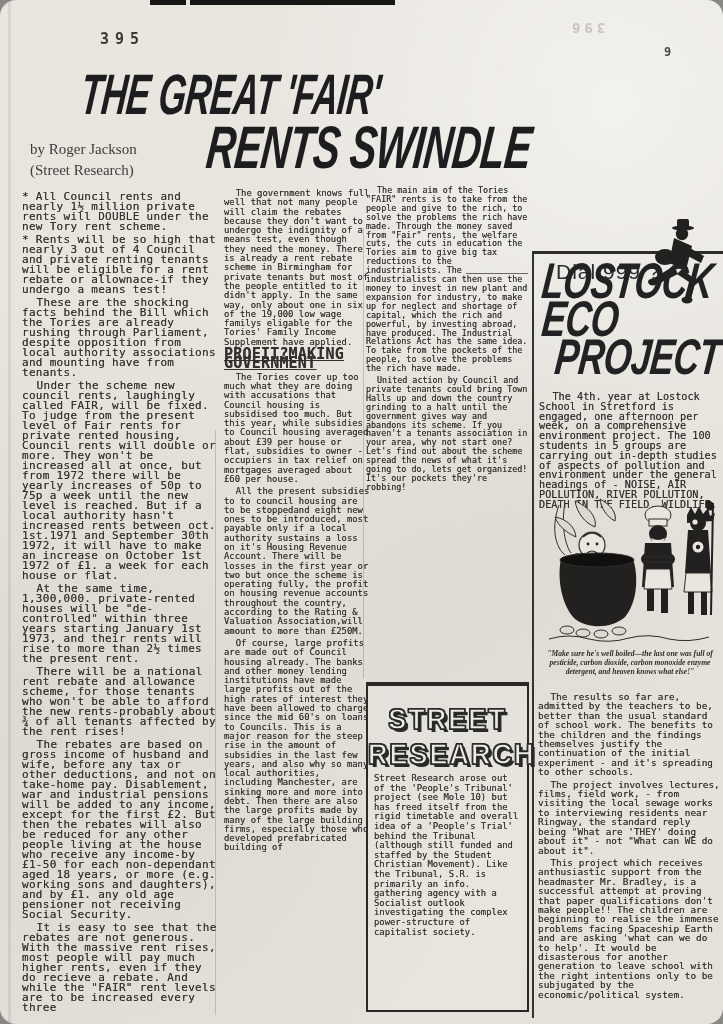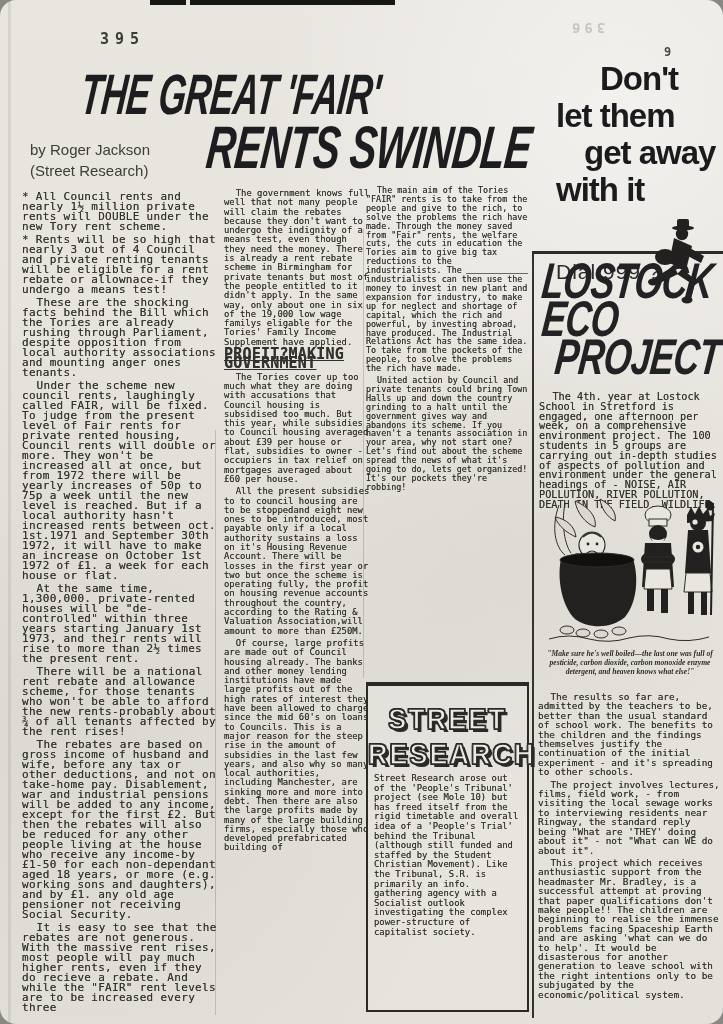--- a/index.html
+++ b/index.html
@@ -16,21 +16,21 @@
   }
   .abs{position:absolute;}
   .strip{background:#161614;height:5px;top:0;}
   .fold{background:rgba(70,65,58,0.10);}
   .pageno{font-family:"DejaVu Sans Mono",monospace;font-weight:bold;color:#3c3a36;}
   .headline{
     font-family:"Liberation Sans", sans-serif;font-weight:bold;font-style:italic;
     color:#1d1c1e;white-space:nowrap;line-height:1;
     transform-origin:left top;letter-spacing:-1px;
   }
-  .byline{font-family:Liberation Sans, sans-serif;font-size:15px;line-height:21px;color:#3d3c39;}
+  .byline{font-family:Liberation Serif, serif;font-size:15px;line-height:21px;color:#3d3c39;}
   .col{position:absolute;text-shadow:0 0 0.4px rgba(40,40,35,0.65);}
   .col1{font-size:11px;line-height:10px;letter-spacing:0.3px;}
   .col2{font-size:8.9px;line-height:9.3px;}
   .col3{font-size:8.4px;line-height:8.9px;}
   .tp{margin:0 0 3px 0;text-indent:2.2ch;}
   .tp.flush{text-indent:0;}
   .subhead{font-size:15px;font-weight:bold;text-decoration:underline;margin:2px 0 4px 0;letter-spacing:0.2px;}
   .vrule{background:#35332f;}
   .vrule-faint{background:rgba(60,58,52,0.22);}
   .hline{background:#2e2c28;}
@@ -73,21 +73,21 @@
   <div class="abs headline" style="left:210px;top:118px;font-size:60px;transform:skewX(-6deg) scaleX(0.67);">RENTS SWINDLE</div>
 
   <div class="abs byline" style="left:30px;top:139px;">
     <div>by Roger Jackson</div>
     <div>(Street Research)</div>
   </div>
 
   <div class="col col1" style="left:22px;top:192px;width:197px;">
       <p class="tp flush">* All Council rents and nearly 1½ million private rents will DOUBLE under the new Tory rent scheme.</p>
       <p class="tp flush">* Rents will be so high that nearly 3 out of 4 Council and private renting tenants will be eligible for a rent rebate or allownace-if they undergo a means test!</p>
-      <p class="tp">These are the shocking facts behind the Bill which the Tories are already rushing through Parliament, despite opposition from local authority associations and mounting anger ones tenants.</p>
+      <p class="tp">These are the shocking facts behind the Bill which the Tories are already rushing through Parliament, despite opposition from local authority associations and mounting have from tenants.</p>
       <p class="tp">Under the scheme new council rents, laughingly called FAIR, will be fixed. To judge from the present level of Fair rents for private rented housing, Council rents will double or more. They won't be increased all at once, but from 1972 there will be yearly increases of 50p to 75p a week until the new level is reached. But if a local authority hasn't increased rents between oct. 1st.1971 and September 30th 1972, it will have to make an increase on October 1st 1972 of £1. a week for each house or flat.</p>
       <p class="tp">At the same time, 1,300,000. private-rented houses will be "de-controlled" within three years starting January 1st 1973, and their rents will rise to more than 2½ times the present rent.</p>
       <p class="tp">There will be a national rent rebate and allowance scheme, for those tenants who won't be able to afford the new rents-probably about ¾ of all tenants affected by the rent rises!</p>
       <p class="tp">The rebates are based on gross income of husband and wife, before any tax or other deductions, and not on take-home pay. Disablement, war and industrial pensions will be added to any income, except for the first £2. But then the rebates will also be reduced for any other people living at the house who receive any income-by £1-50 for each non-dependant aged 18 years, or more (e.g. working sons and daughters), and by £1. any old age pensioner not receiving Social Security.</p>
       <p class="tp">It is easy to see that the rebates are not generous. With the massive rent rises, most people will pay much higher rents, even if they do recieve a rebate. And while the "FAIR" rent levels are to be increased every three</p>
     </div>
 
   <div class="col col2" style="left:224px;top:189px;width:147px;">
     <div>
         <p class="tp">The government knows full well that not many people will claim the rebates because they don't want to undergo the indignity of a means test, even though they need the money. There is already a rent rebate scheme in Birmingham for private tenants but most of the people entitled to it didn't apply. In the same way, only about one in six of the 19,000 low wage familys eligable for the Tories' Family Income Supplement have applied.</p>
@@ -104,26 +104,20 @@
       <p class="tp">The main aim of the Tories "FAIR" rents is to take from the people and give to the rich, to solve the problems the rich have made. Through the money saved from "Fair" rents, the welfare cuts, the cuts in education the Tories aim to give big tax reductions to the industrialists. The industrialists can then use the money to invest in new plant and expansion for industry, to make up for neglect and shortage of capital, which the rich and powerful, by investing abroad, have produced. The Industrial Relations Act has the same idea. To take from the pockets of the people, to solve the problems the rich have made.</p>
       <p class="tp">United action by Council and private tenants could bring Town Halls up and down the country grinding to a halt until the government gives way and abandons its scheme. If you haven't a tenants association in your area, why not start one? Let's find out about the scheme spread the news of what it's going to do, lets get organized! It's our pockets they're robbing!</p>
     </div>
   <div class="abs" style="left:466px;top:273px;width:62px;height:1px;background:#6b6862;"></div>
 
   <div class="abs vrule-faint" style="left:215px;top:430px;width:1px;height:585px;"></div>
   <div class="abs vrule-faint" style="left:363px;top:228px;width:1px;height:450px;"></div>
   <div class="abs vrule" style="left:532px;top:251px;width:2px;height:767px;"></div>
   <div class="abs hline" style="left:532px;top:251px;width:191px;height:3px;"></div>
 
-  <div class="abs advert" style="left:548px;top:60px;width:172px;">
-    <div style="margin-left:52px;">Don't</div>
-    <div style="margin-left:8px;">let them</div>
-    <div style="margin-left:36px;">get away</div>
-    <div style="margin-left:8px;">with it</div>
-  </div>
 
   <svg class="abs" style="left:636px;top:216px;" width="86" height="94" viewBox="0 0 86 94">
     <ellipse class="ink" cx="47" cy="12" rx="11" ry="2.6"></ellipse>
     <rect class="ink" x="41" y="3" width="12" height="9" rx="2"></rect>
     <circle class="ink" cx="46" cy="18" r="6.2"></circle>
     <path class="ink" d="M38,22 L56,30 L50,54 L33,47 Z"></path>
     <ellipse class="ink" cx="29" cy="41" rx="10" ry="8"></ellipse>
     <path class="ink" d="M52,31 L68,40 L65,47 L48,38 Z"></path>
     <path class="ink" d="M38,50 L18,62 L22,68 L42,58 Z"></path>
     <ellipse class="ink" cx="17" cy="66" rx="5" ry="3.4"></ellipse>

